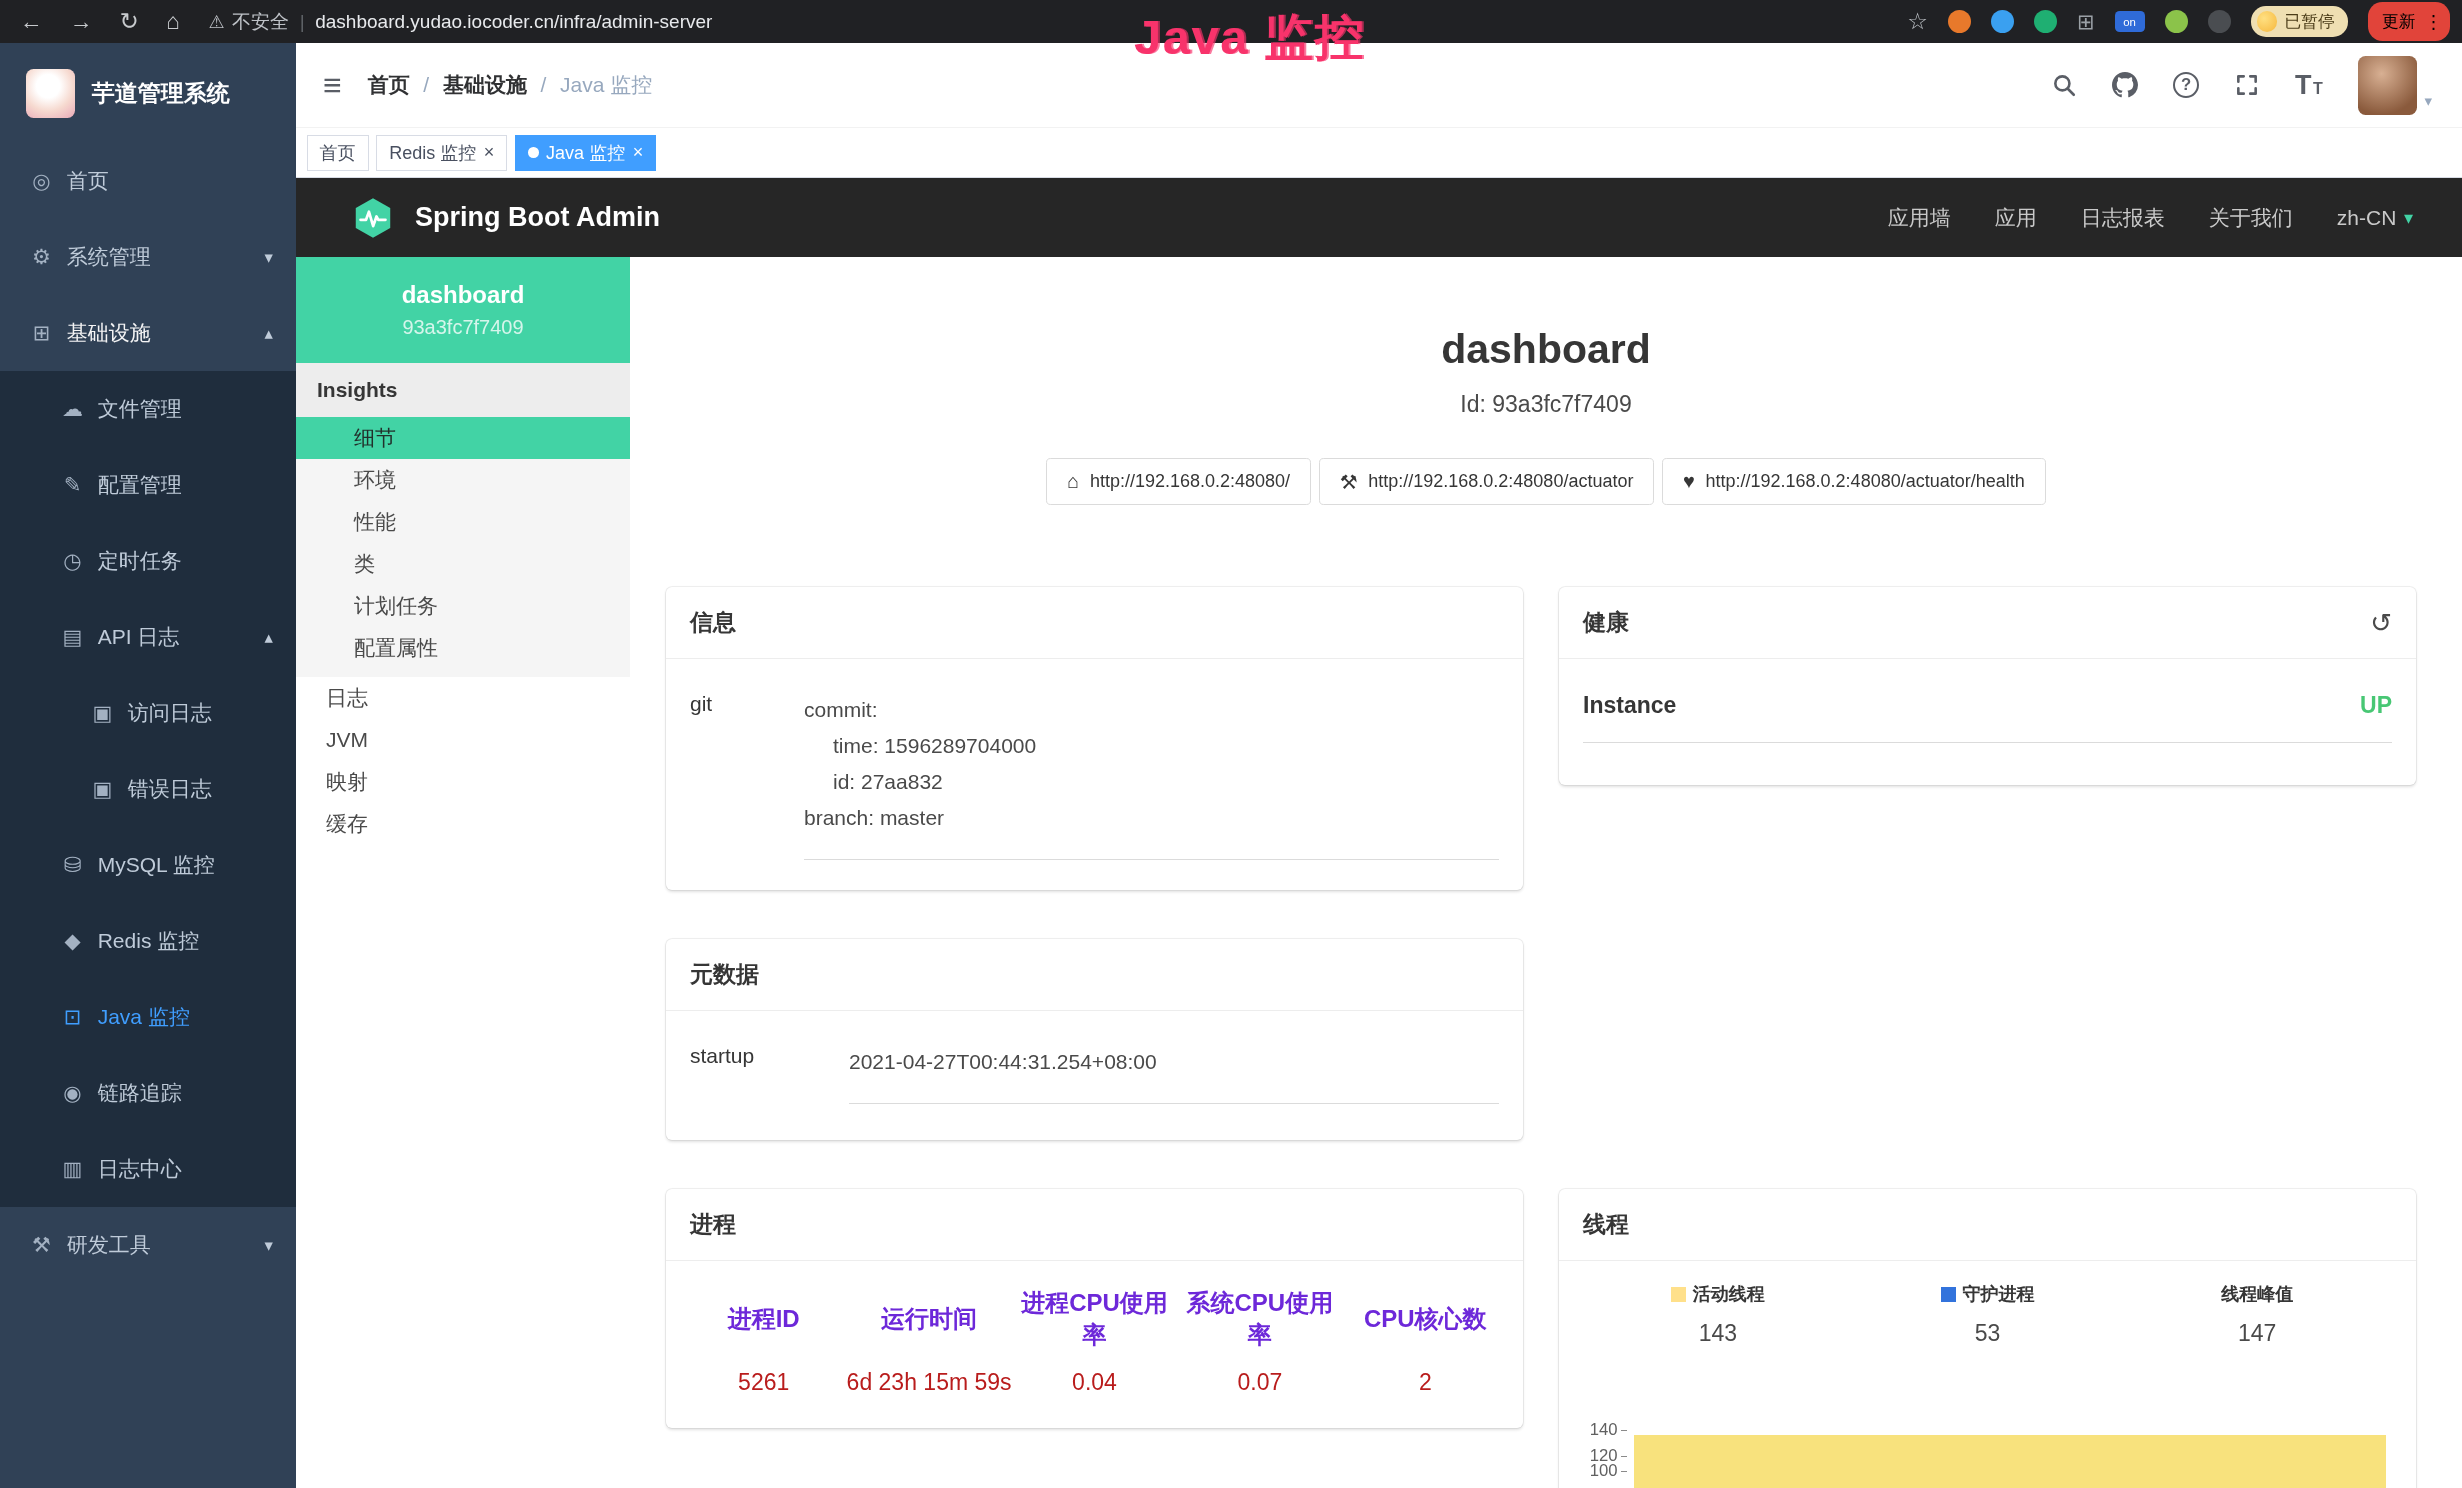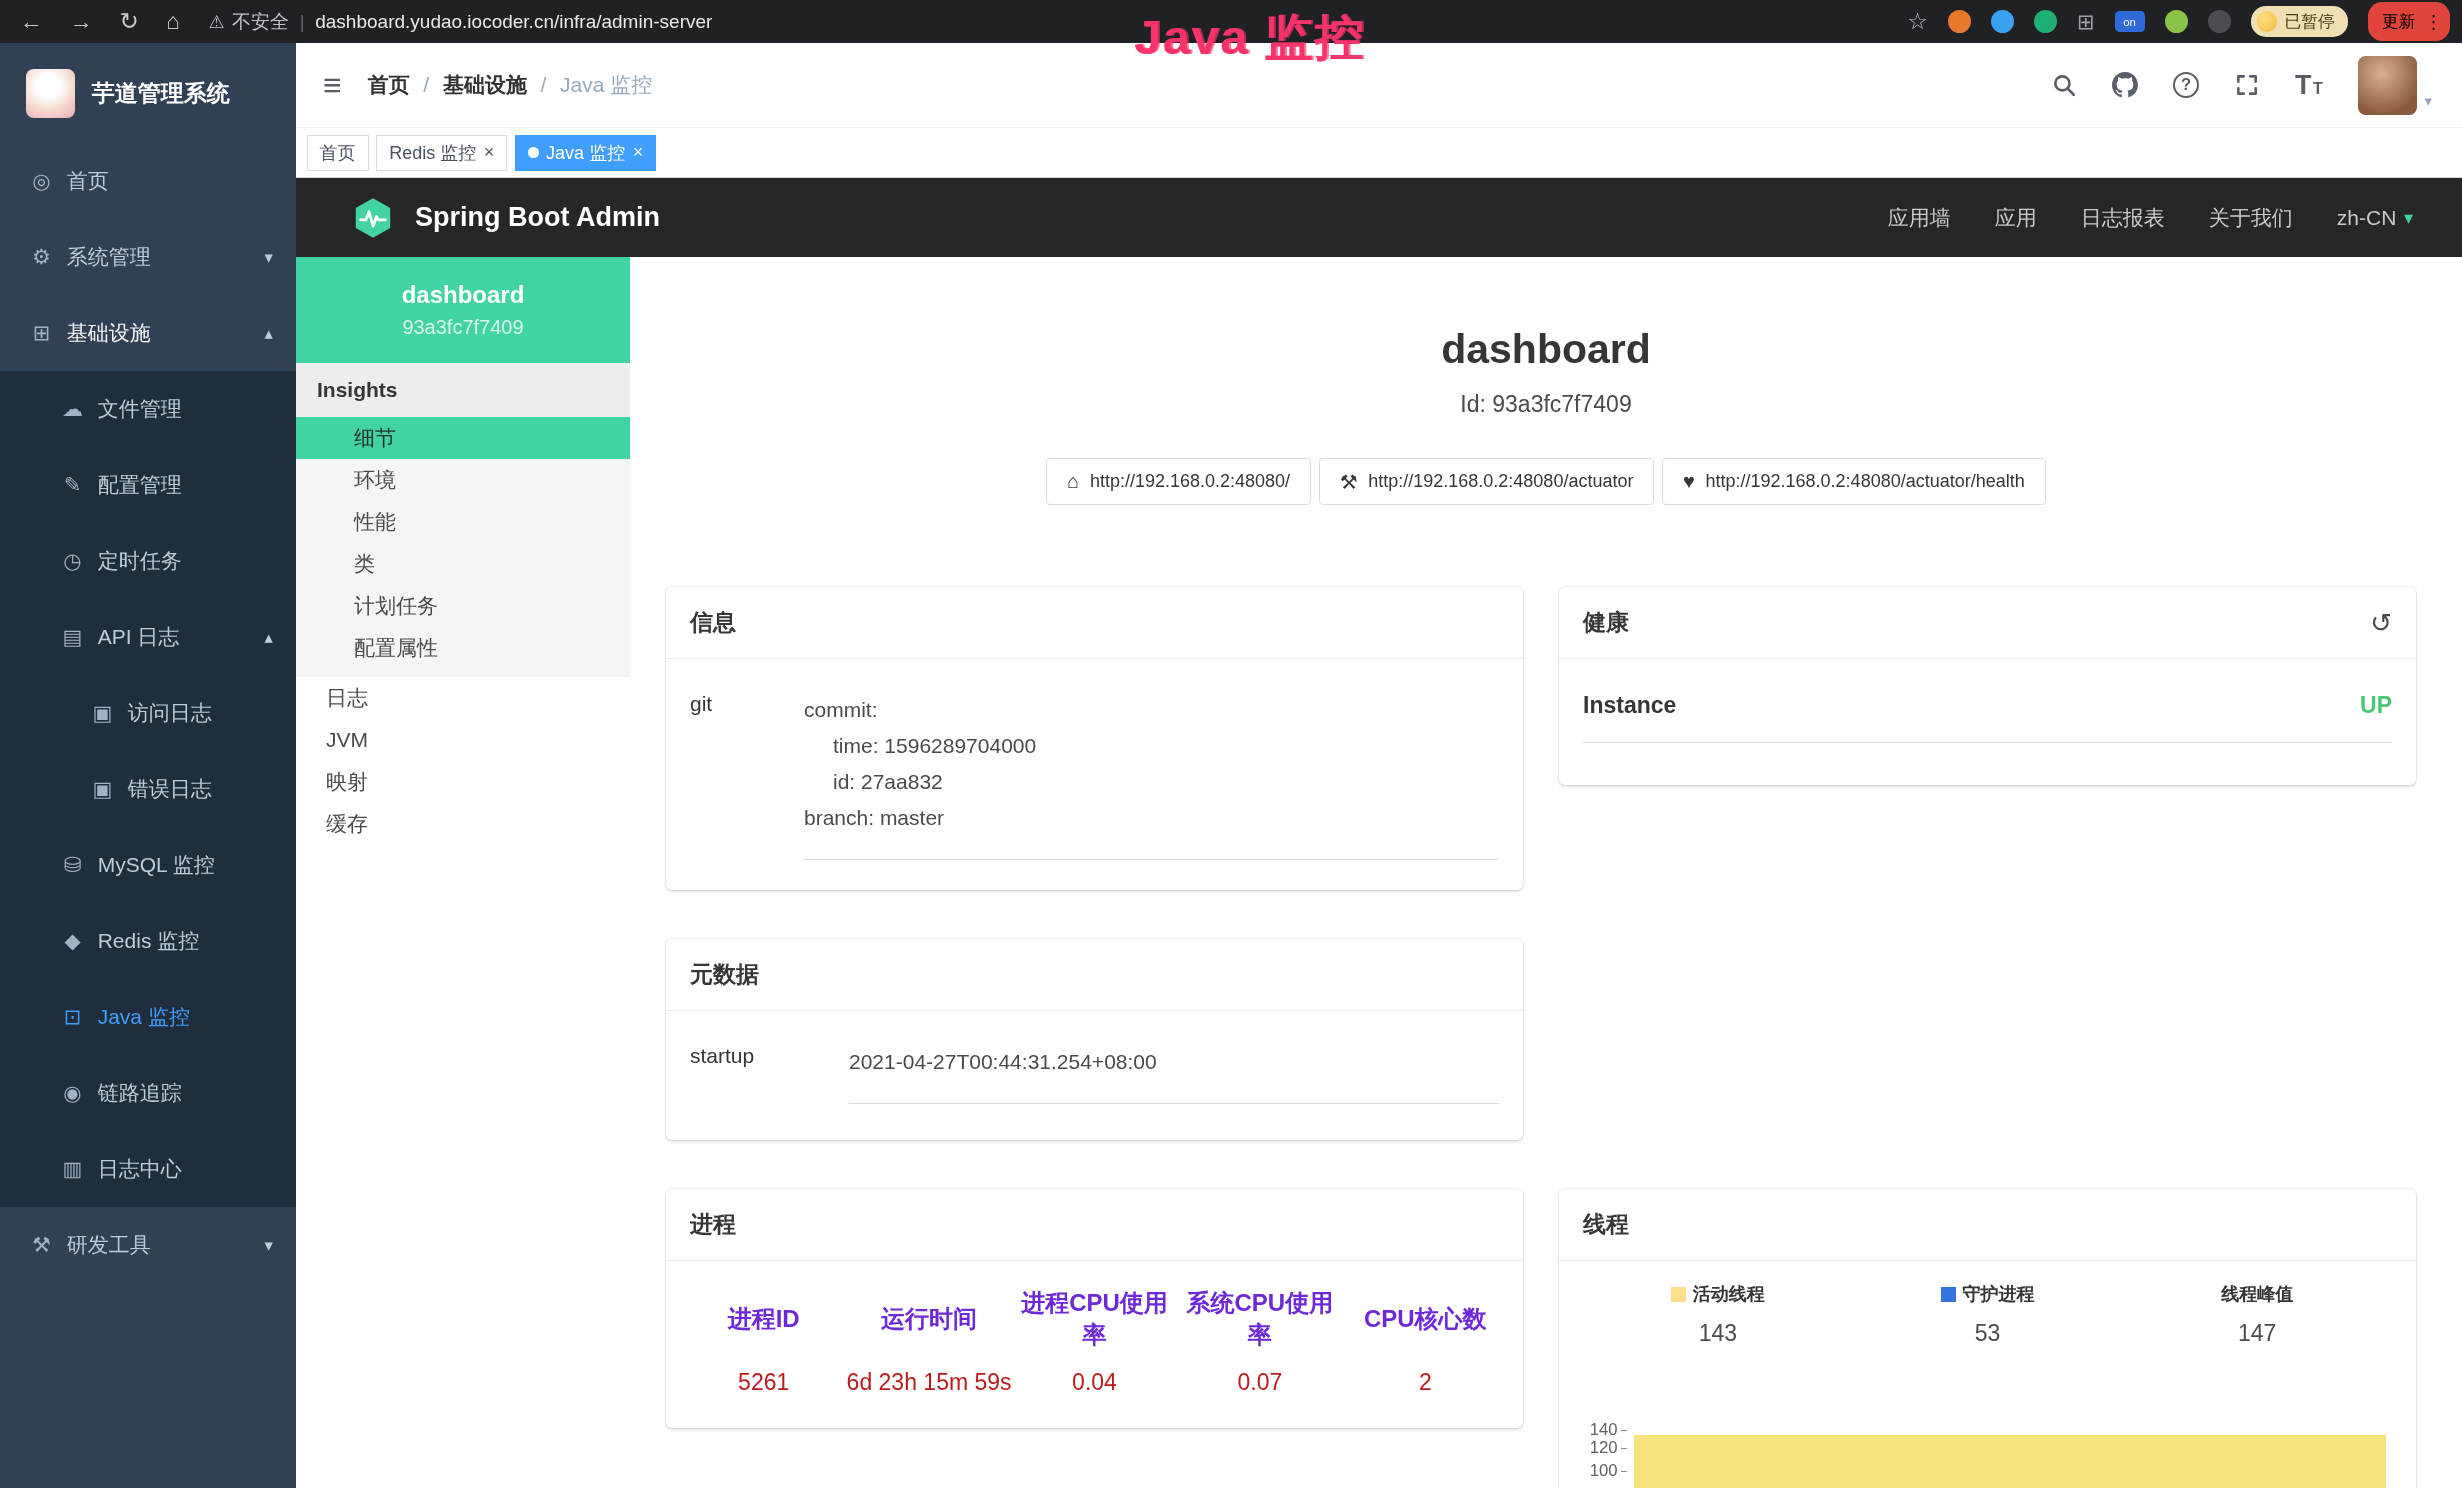--- a/index.html
+++ b/index.html
@@ -144,21 +144,21 @@
   .legend-label { display:flex; align-items:center; justify-content:center; gap:6.8px;
                   font-size:18px; font-weight:600; color:#363636; }
   .sq { width:15px; height:15px; display:inline-block; }
   .sq-yellow { background:#ffe08a; } .sq-blue { background:#3273dc; }
   .legend-value { text-align:center; font-size:23px; color:#4a4a4a; margin-top:13.7px; }
   .chart { margin-top:73px; position:relative; height:228px; display:flex; }
   .y-ticks { width:49px; flex:none; position:relative; font-size:16.7px; color:#606060; }
   .y-ticks span { position:absolute; right:4.6px; white-space:nowrap; }
   .y-ticks span::after { content:""; display:inline-block; width:6px; border-top:1.5px solid #8a8a8a;
                          margin-left:3.8px; vertical-align:middle; }
-  .yt0 { top:0; } .yt1 { top:18px;text-align:center; } .yt2 { top:41px; }
+  .yt0 { top:0; } .yt1 { top:26px;text-align:center; } .yt2 { top:41px; }
   .plot { flex:1; position:relative; }
   .plot-fill { position:absolute; left:1.5px; right:6px; top:15px; bottom:0; background:#f8e27d; }
 
   
   .annotation { position:absolute; top:4.6px; left:1134px; z-index:99; font-size:49px; font-weight:700;
                 letter-spacing:1.5px; color:#f8336b; text-shadow:1.9px 0 0 rgba(248,51,107,.65); }
 </style>
 </head>
 <body>
 

